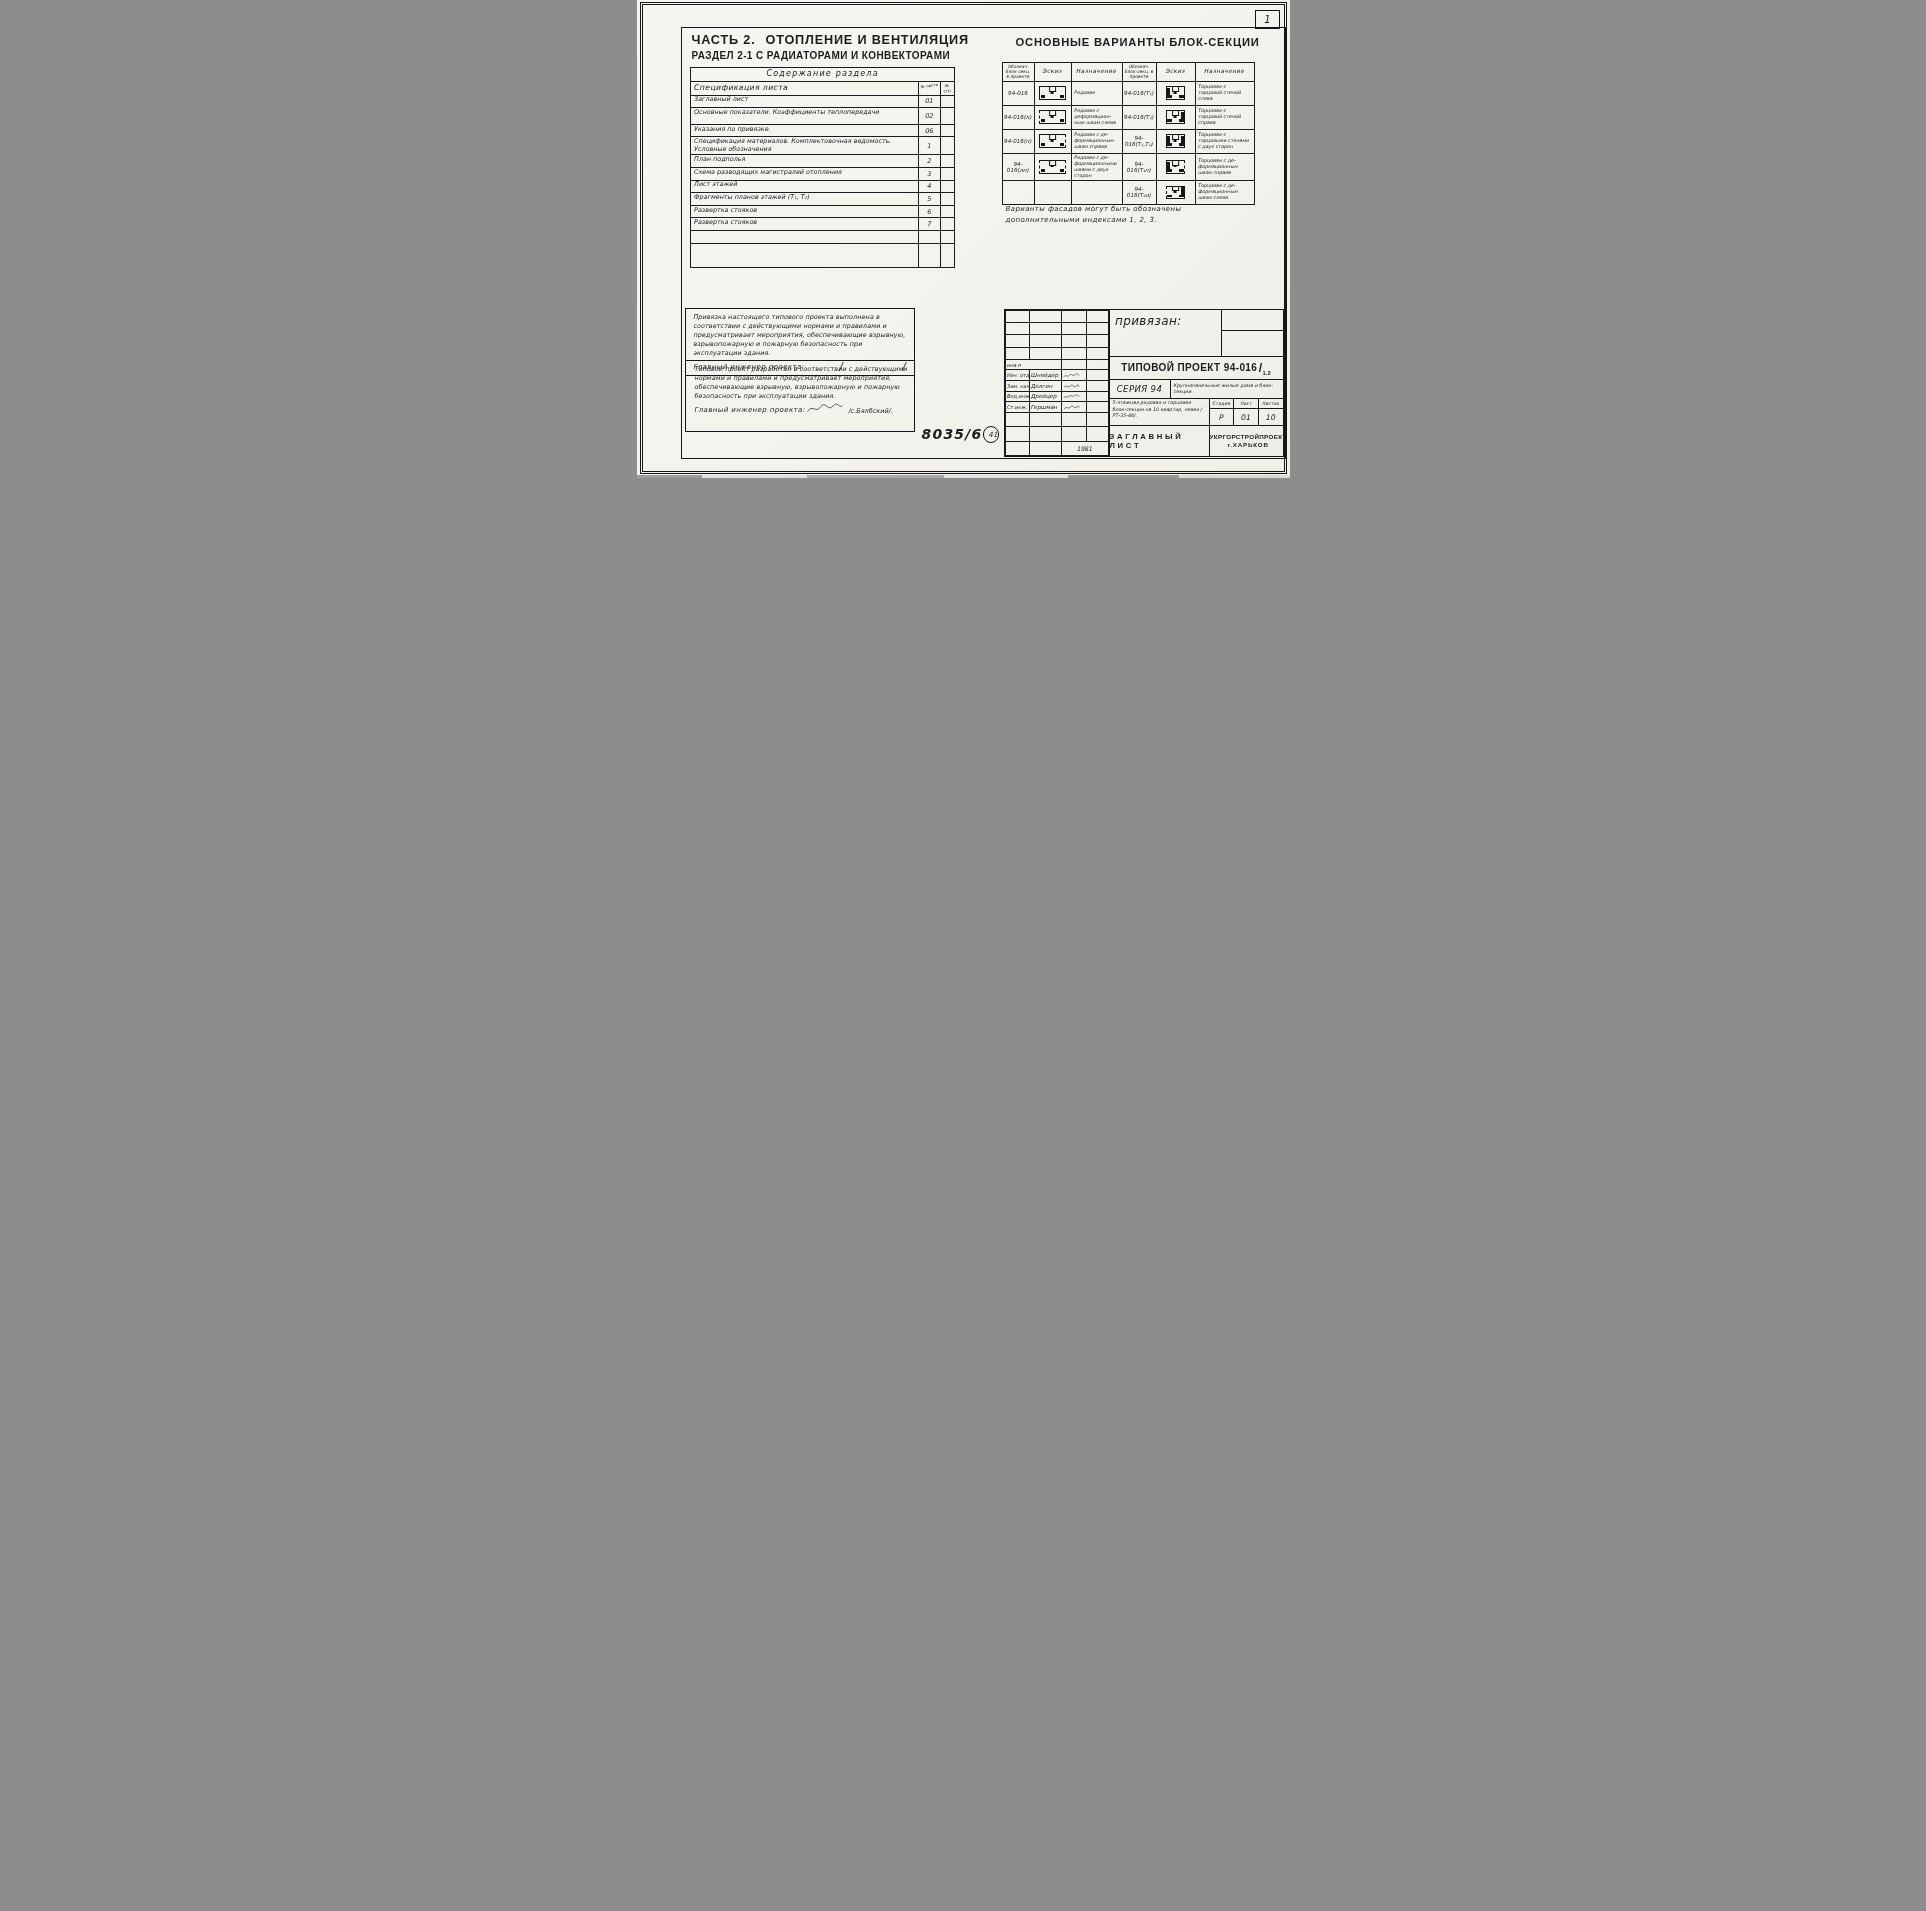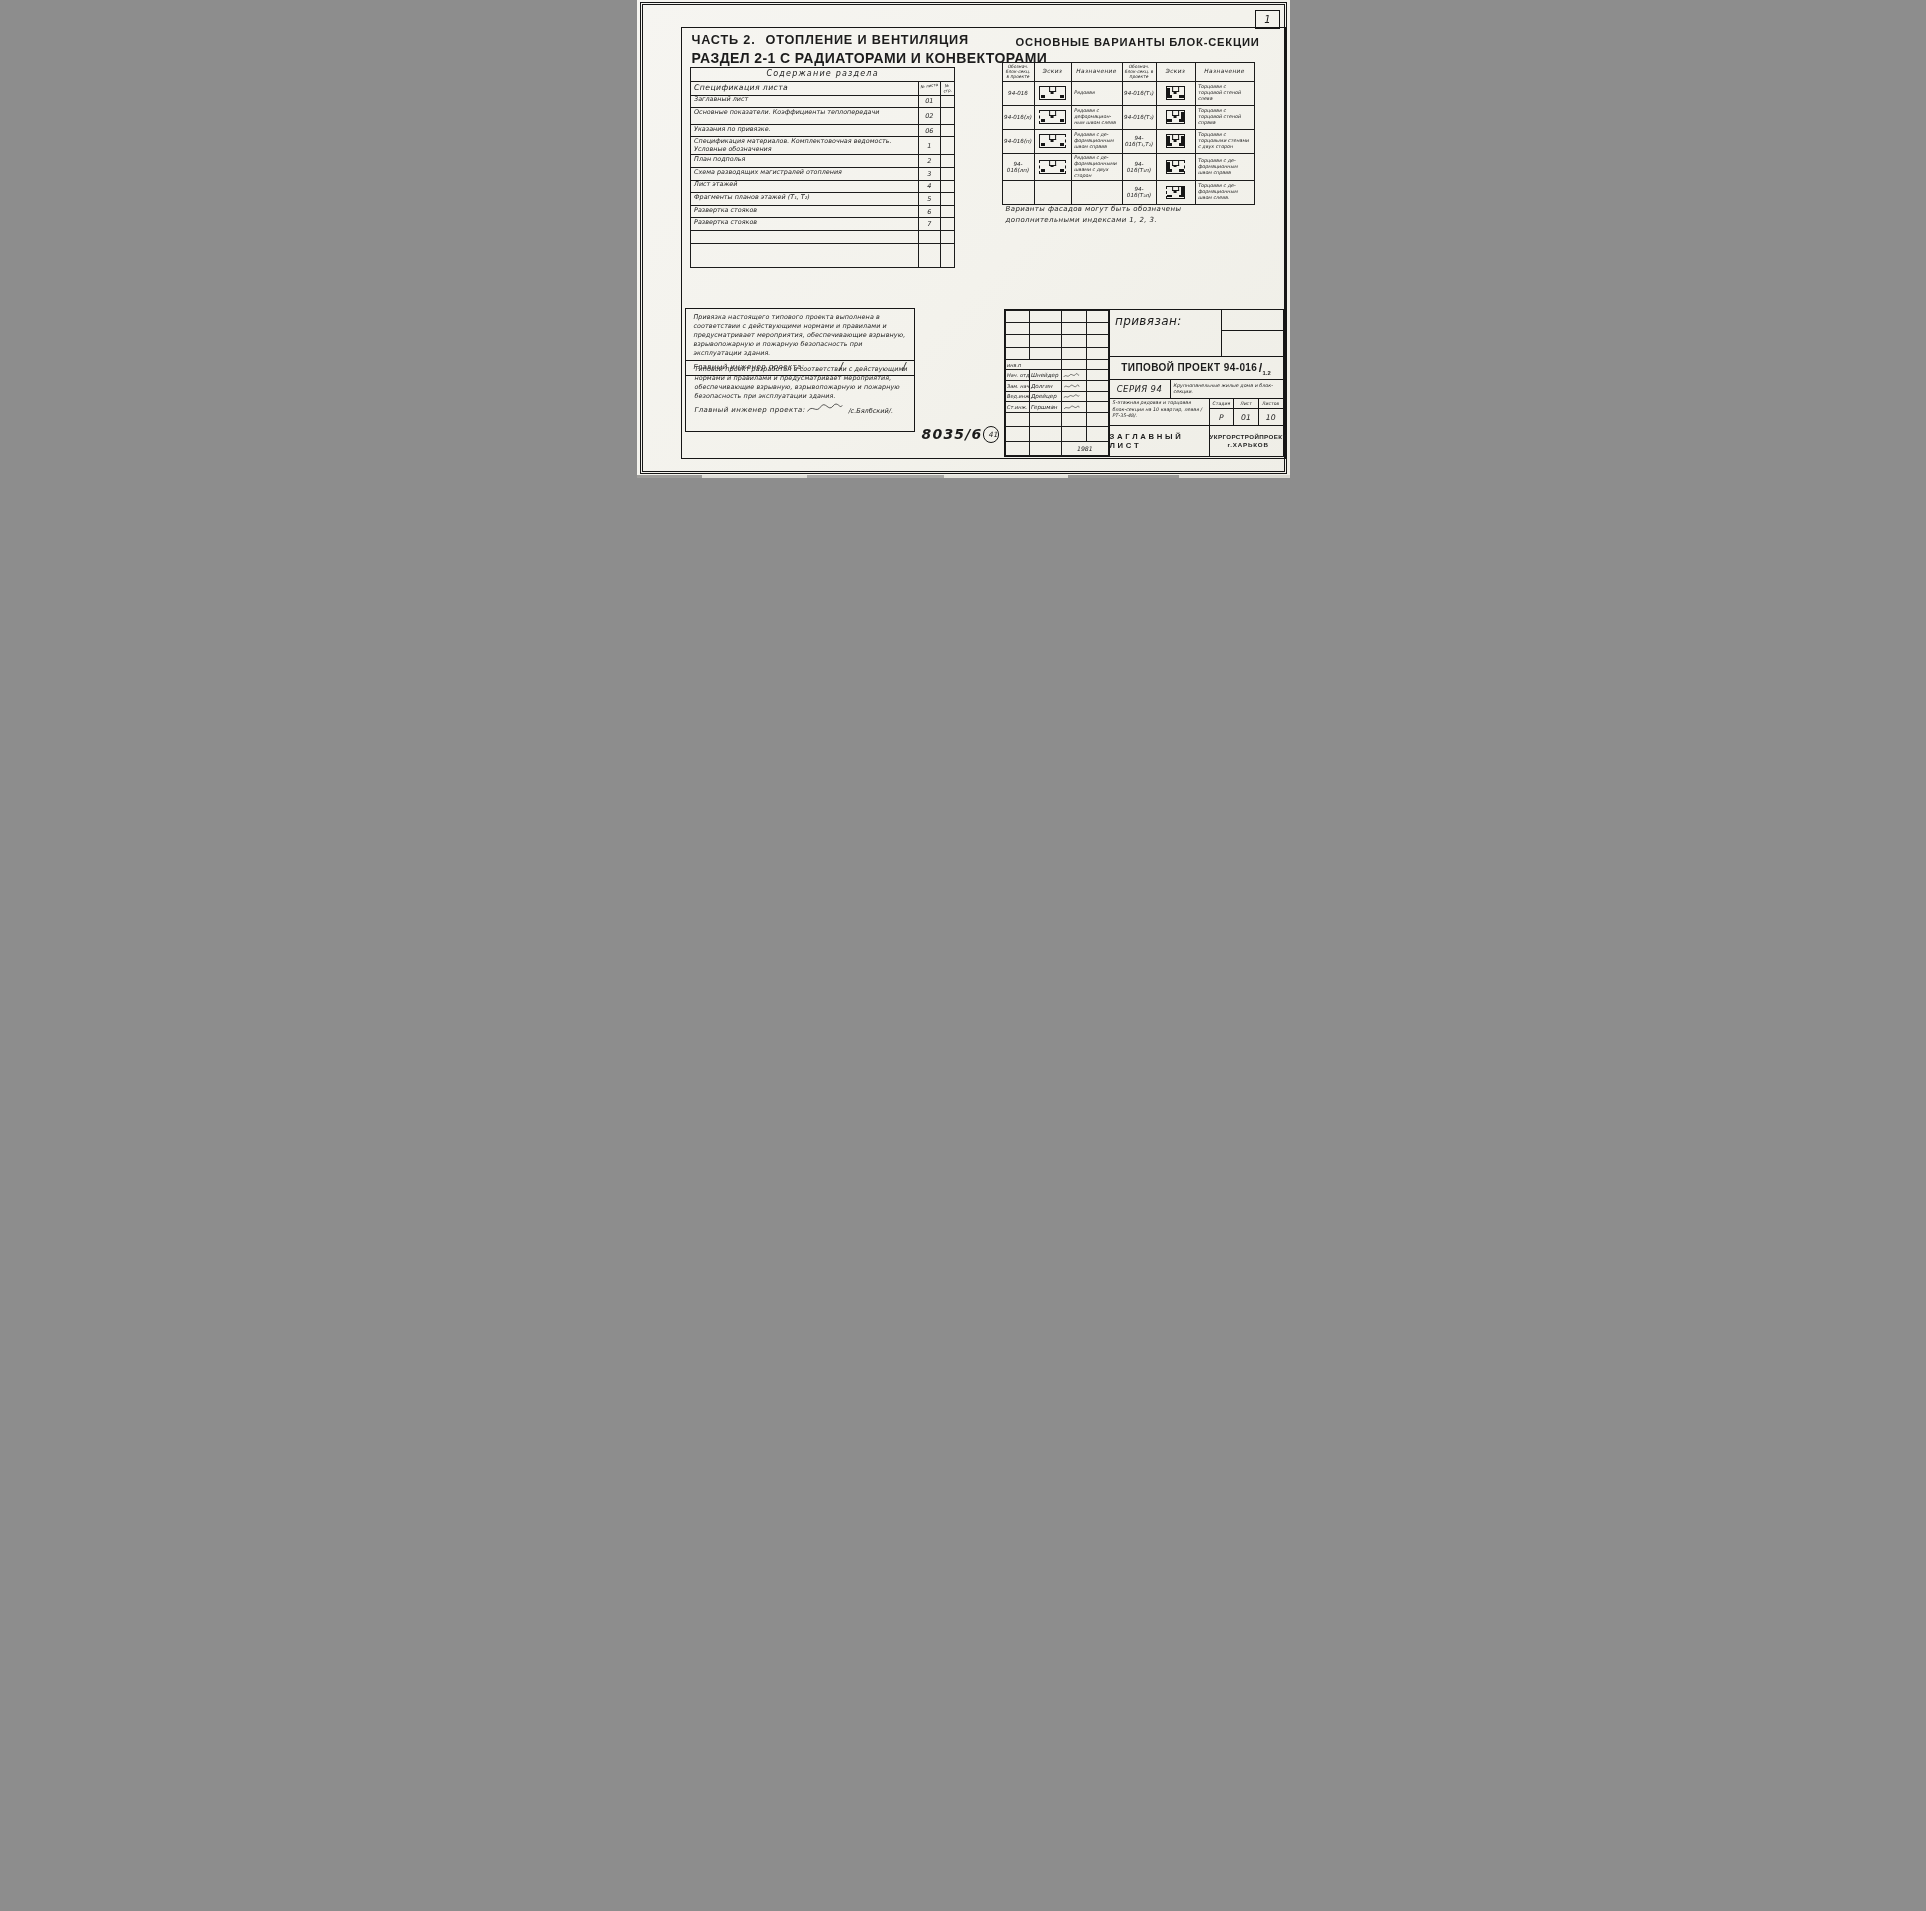--- a/index.html
+++ b/index.html
@@ -15,21 +15,21 @@
     background:linear-gradient(90deg,#555 0 10%,#cfcec8 10% 26%,#6a6a6a 26% 47%,#d8d7d0 47% 66%,#4f4f4f 66% 83%,#c8c7c0 83% 100%);}
 
   .pagenum{position:absolute;top:10px;right:10px;width:22.3px;height:17px;border:1px solid #161616;
            display:flex;align-items:center;justify-content:center;font-size:10px;}
 
   
   .content{position:absolute;left:44px;top:27px;width:603px;height:430px;border:1px solid #161616;}
 
   .h1{position:absolute;left:10px;top:5.4px;font-size:12.7px;letter-spacing:0.8px;}
   .h1 .gap{display:inline-block;width:10px;}
-  .h2{position:absolute;left:10px;top:21.6px;font-size:14px;letter-spacing:0.4px;}
+  .h2{position:absolute;left:10px;top:21.6px;font-size:10px;letter-spacing:0.4px;}
   .vh{position:absolute;left:334px;top:7.7px;font-size:11.2px;letter-spacing:0.8px;}
 
   
   .ct{position:absolute;left:8.5px;top:39px;border-collapse:collapse;table-layout:fixed;width:264px;}
   .ct td,.ct th{border:0.7px solid #1c1c1c;padding:0.8px 3.1px;vertical-align:top;font-weight:normal;text-align:left;}
   .ct .t-title{font-size:8px;font-style:italic;letter-spacing:1.2px;text-align:center;height:11.6px;}
   .ct .t-head{font-size:7.7px;font-style:italic;letter-spacing:0.4px;height:10.8px;}
   .ct .t-head-sm{font-size:4px;font-style:italic;text-align:center;padding:0.4px;transform:rotate(-8deg);}
   .ct td.nm{font-size:6.4px;font-style:italic;line-height:1.2;}
   .ct td.sh{font-size:6.5px;font-style:italic;text-align:center;vertical-align:middle;}

